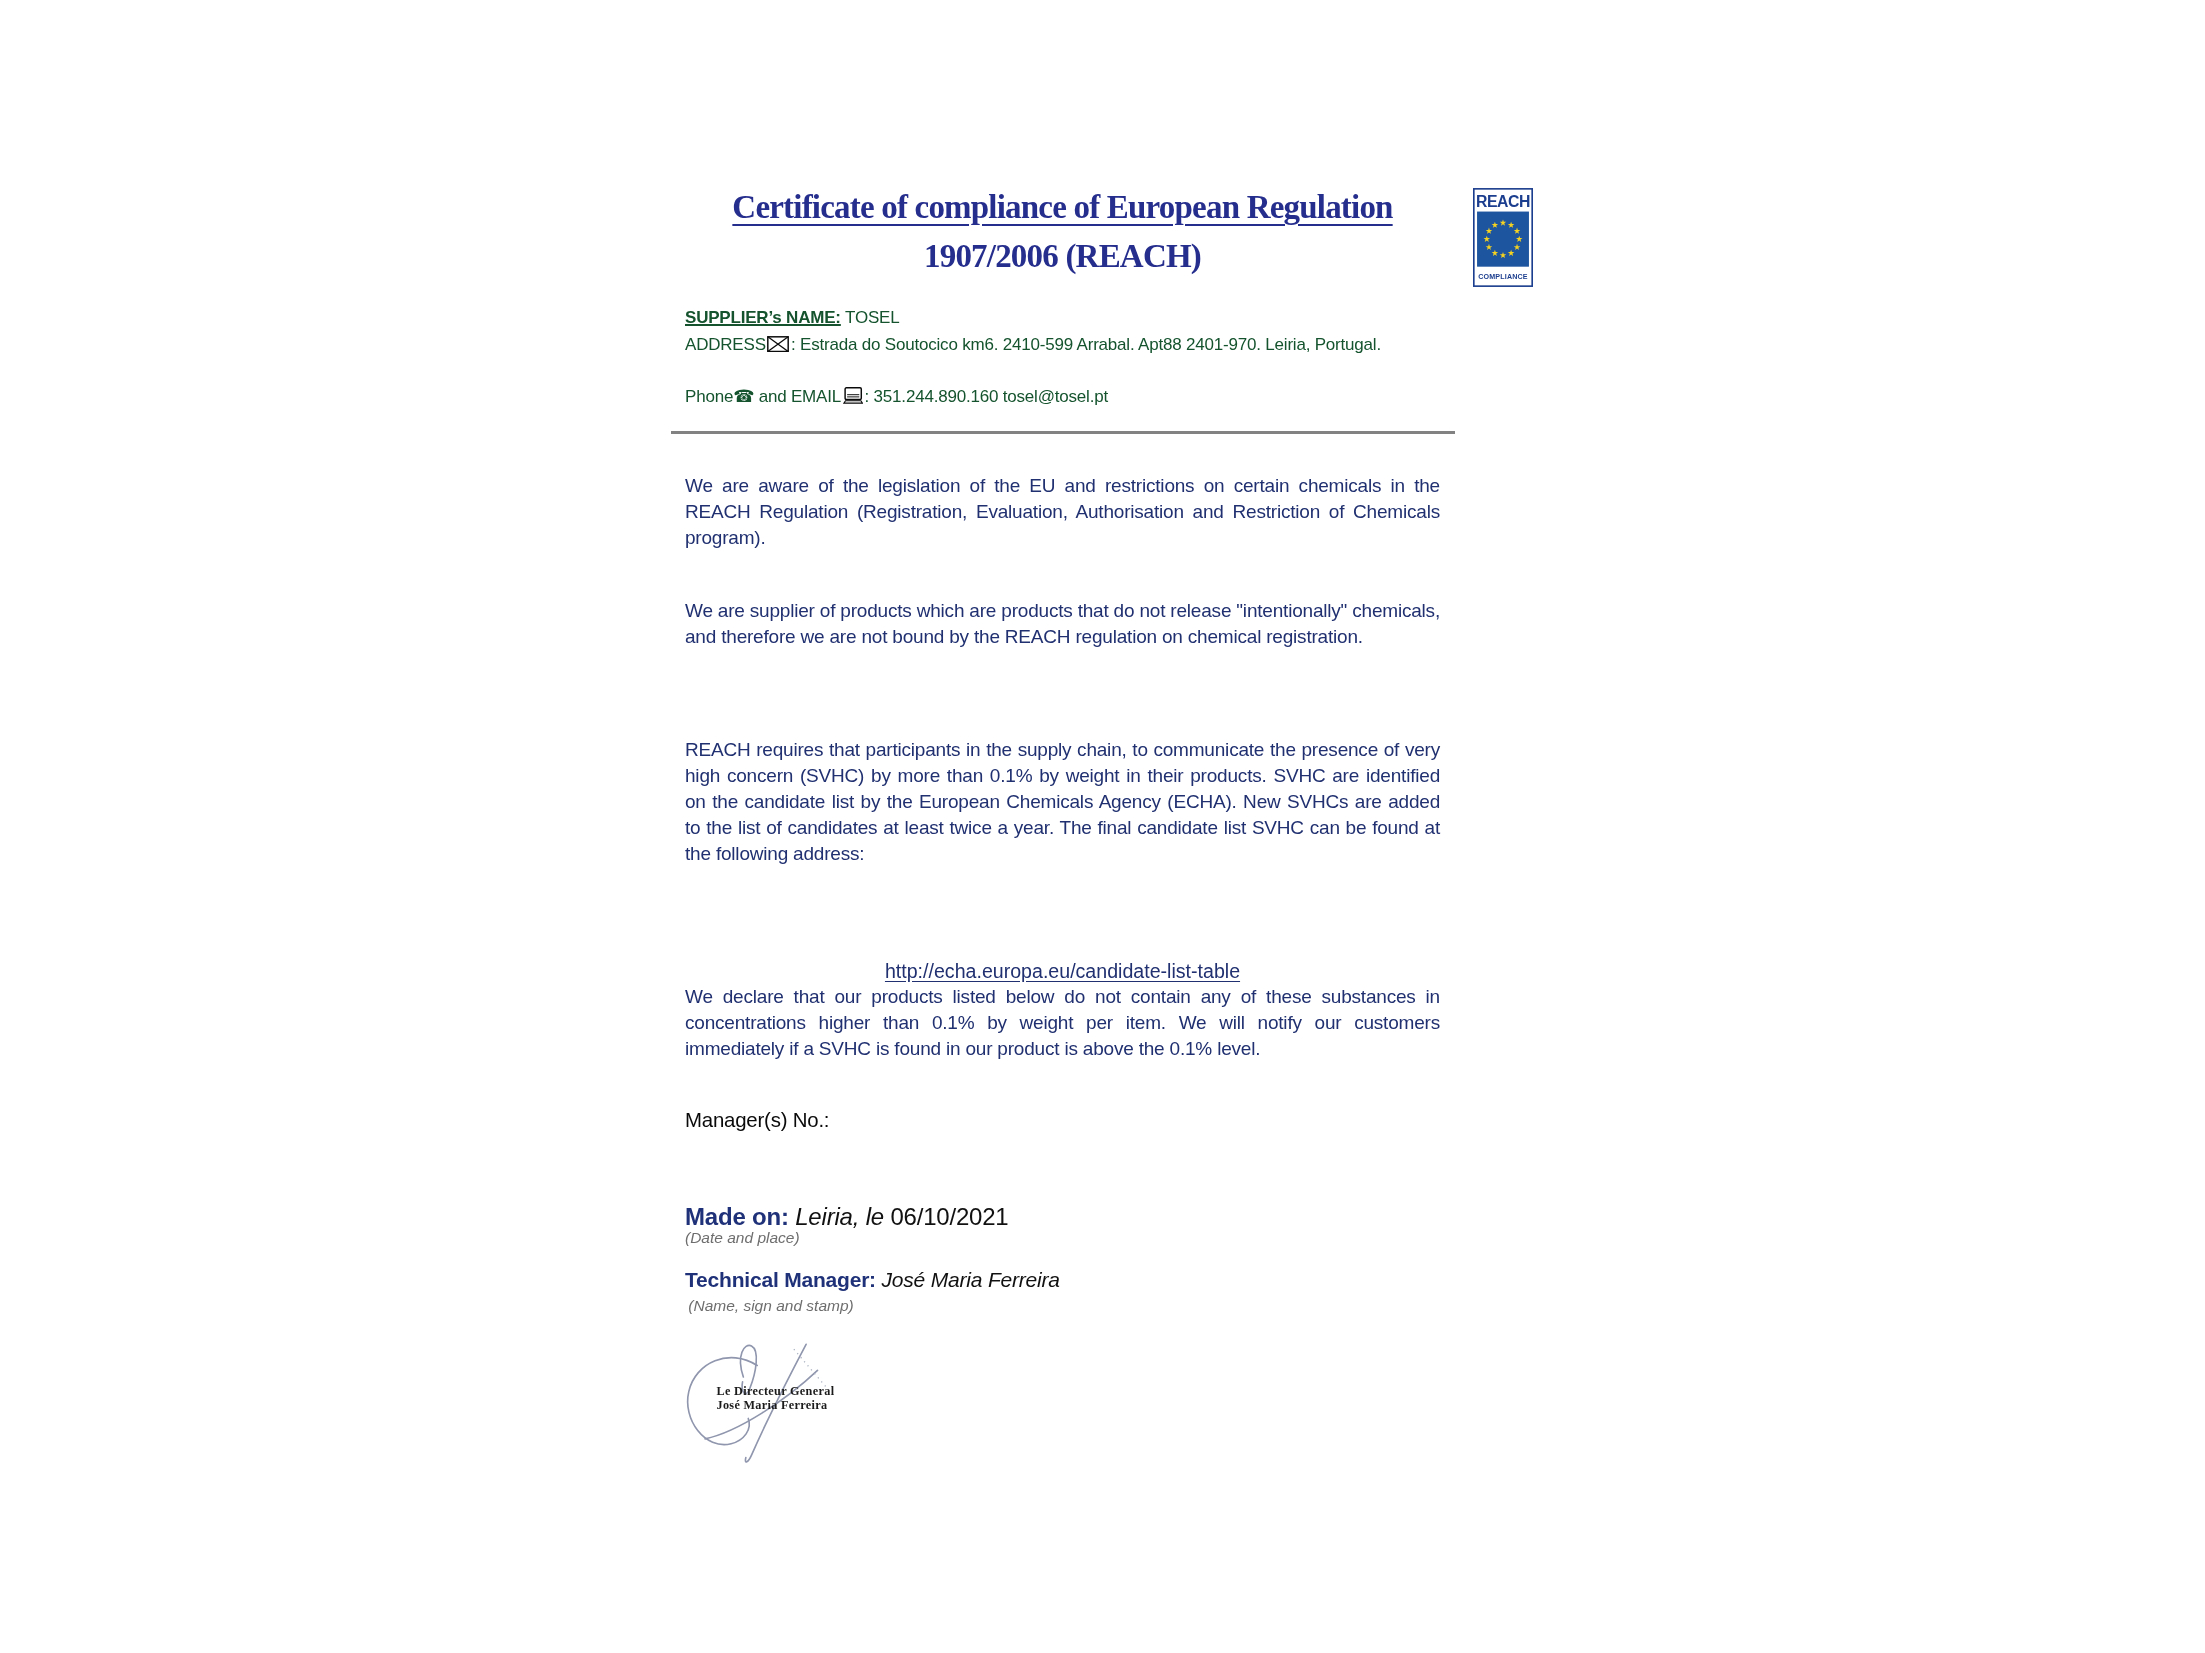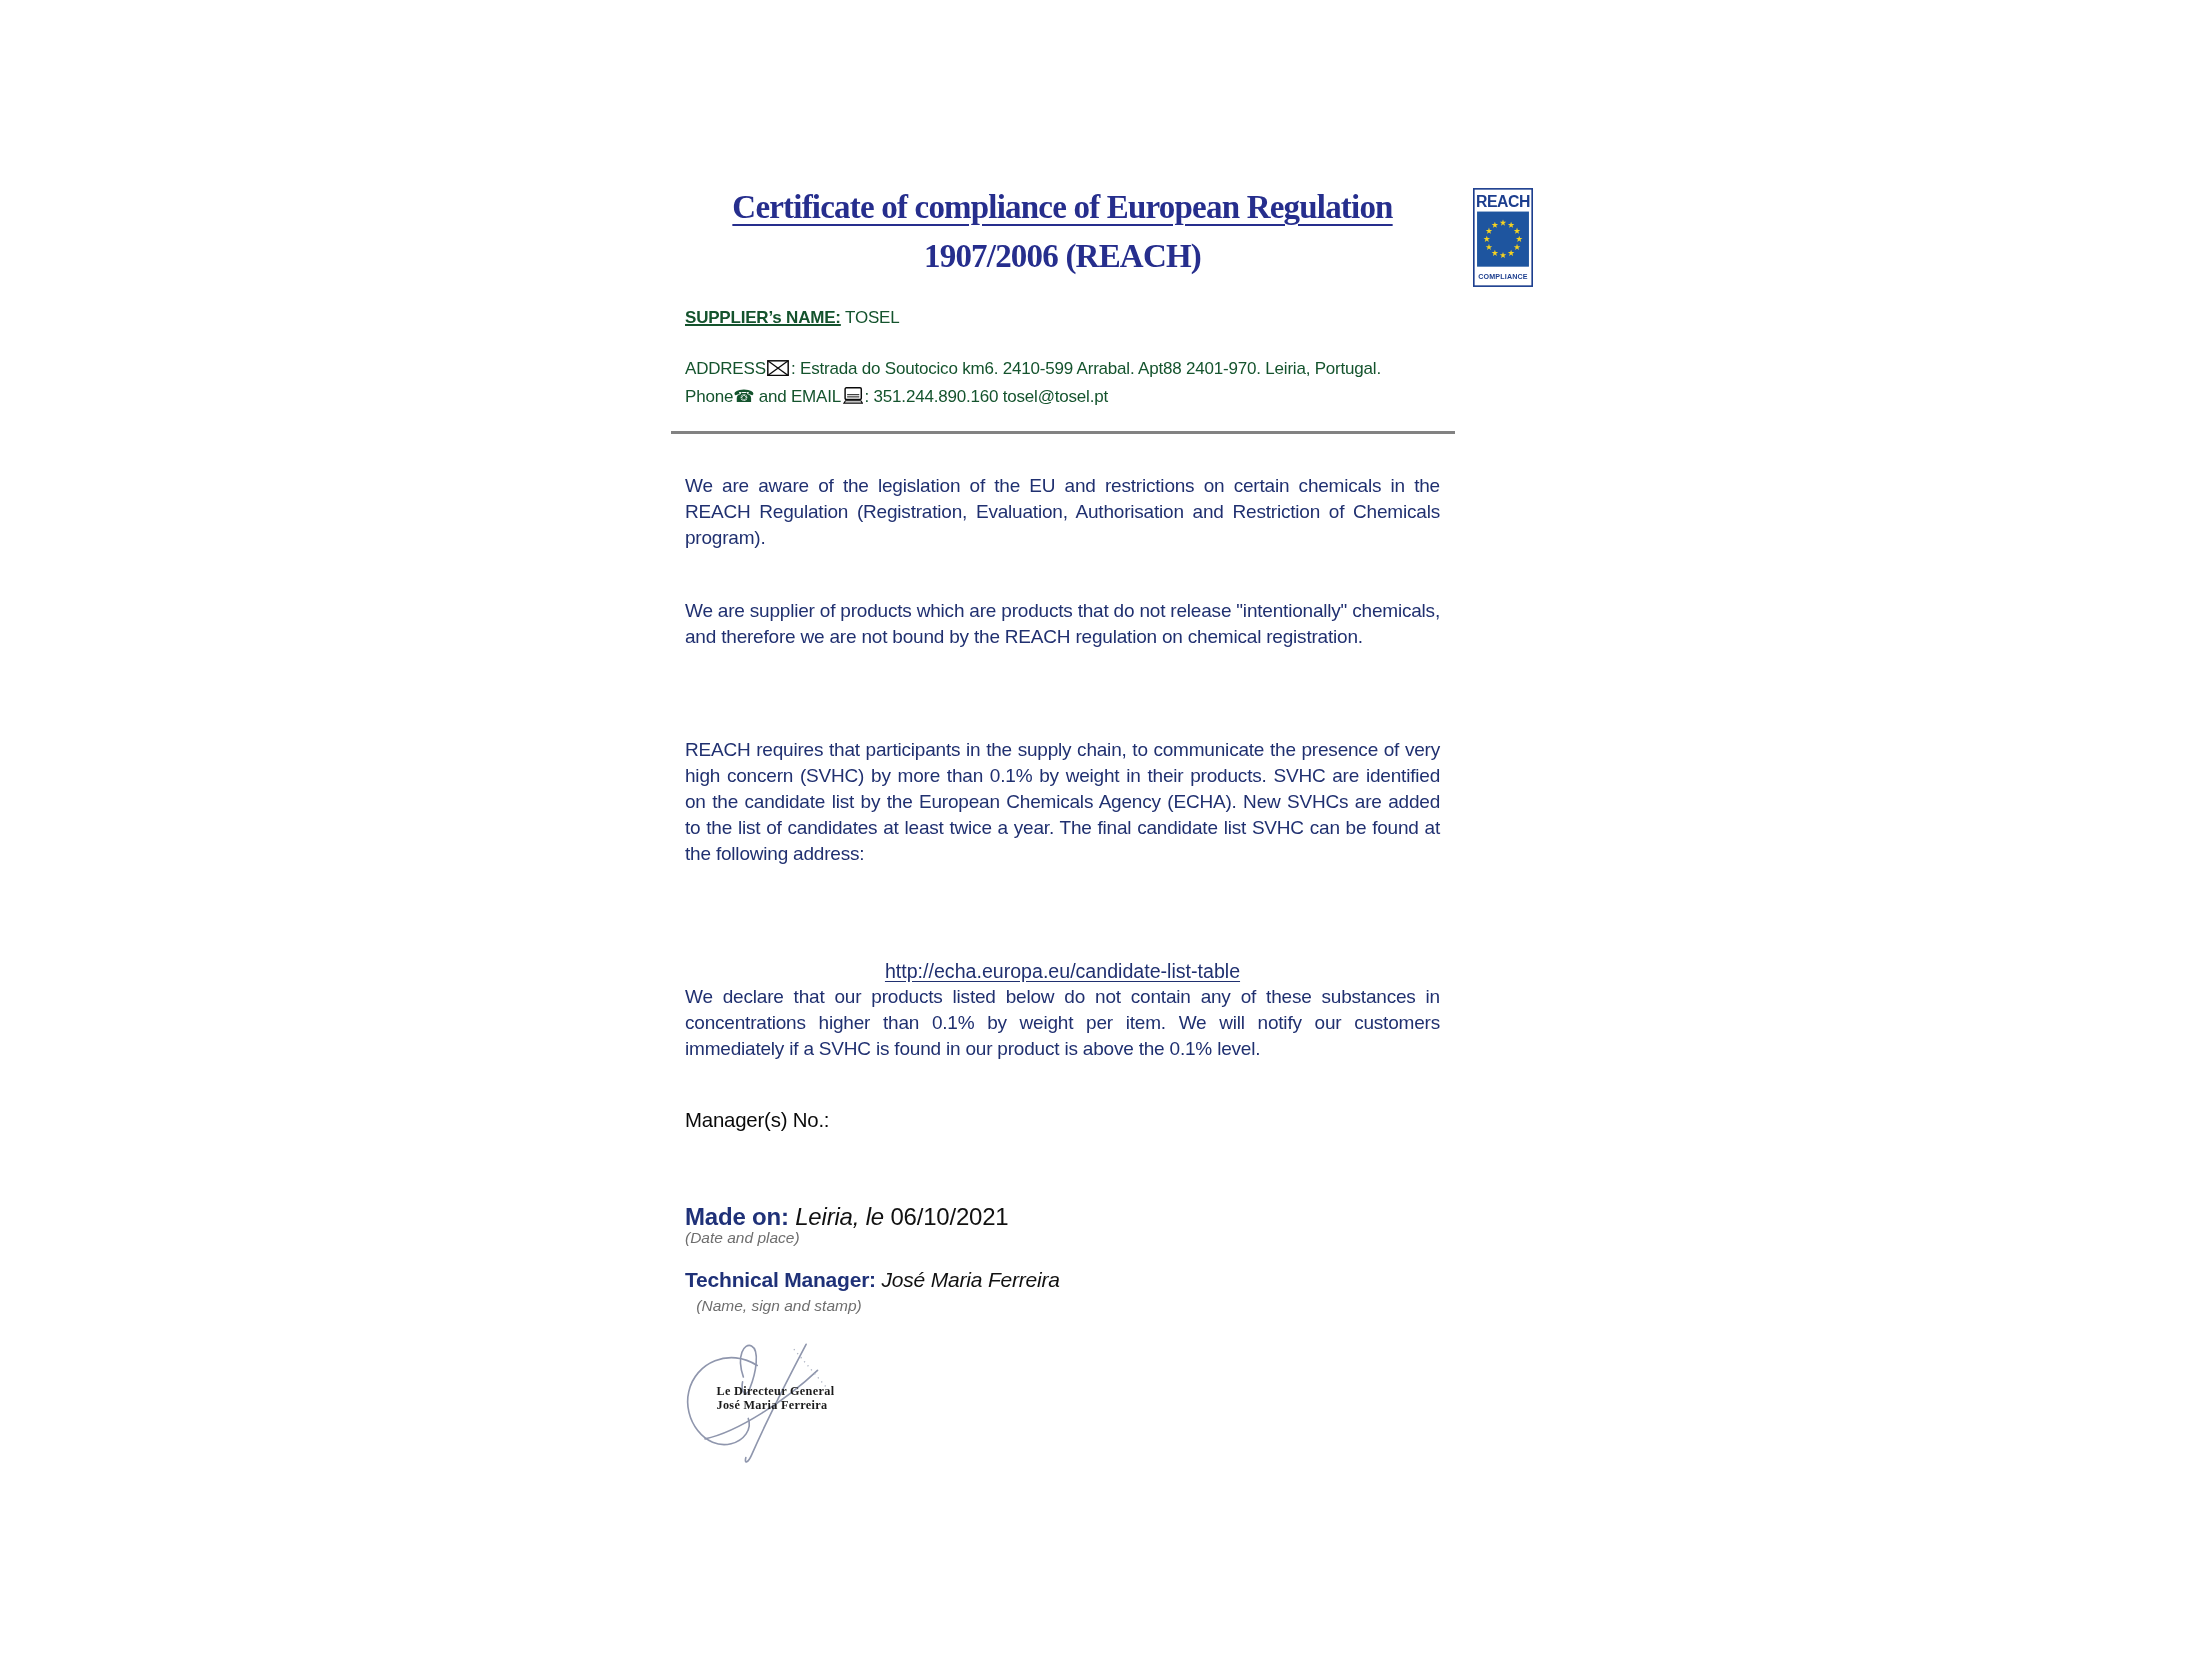--- a/index.html
+++ b/index.html
@@ -26,21 +26,21 @@
   .block{position:absolute;left:0;width:100%;}
 
   .title{top:183px;text-align:center;color:var(--title-blue);font-weight:bold;
          font-size:33px;line-height:49px;letter-spacing:-0.8px;font-family:Liberation Serif, serif;}
   .title .t-line{white-space:nowrap;display:block;}
   .title .u{text-decoration:underline;text-decoration-thickness:2.4px;text-underline-offset:5.7px;}
 
   .supplier{font-size:17px;letter-spacing:-0.2px;line-height:26px;color:#14532d;}
   .sup-name{top:305px;}
   .sup-name .lbl{font-weight:bold;text-decoration:underline;text-decoration-thickness:1.6px;}
-  .sup-address{top:332px;text-align:justify;margin-top:24px;}
+  .sup-address{top:332px;text-align:justify;}
   .sup-phone{top:384px;}
 
   .divider{position:absolute;top:431px;left:-14px;width:784px;height:3.3px;background:var(--divider-gray);}
 
   .para{font-size:19px;letter-spacing:-0.2px;line-height:26px;color:var(--body-navy);
         text-align:justify;}
   .p1{top:473px;}
   .p2{top:598px;}
   .p3{top:737px;}
   .p4{top:984px;}
@@ -51,21 +51,21 @@
   .article{top:1109px;font-size:20.4px;color:#0a0a0a;letter-spacing:-0.2px;}
 
   .made-on{top:1203px;font-size:24px;letter-spacing:-0.2px;}
   .made-on .lbl, .manager .lbl{font-weight:bold;color:var(--label-navy);}
   .made-on .place{font-style:italic;color:#111;}
   .made-on .date{color:#111;}
   .caption{font-size:15.5px;font-style:italic;color:var(--caption-gray);letter-spacing:0;}
   .cap-date{top:1229px;}
   .manager{top:1268px;font-size:21px;letter-spacing:-0.2px;}
   .manager .name{font-style:italic;color:#111;}
-  .cap-sign{top:1297px;padding-left:3.3px;margin-left:8px;}
+  .cap-sign{top:1297px;padding-left:3.3px;}
 
   .inline-icon{display:inline-block;vertical-align:-2.4px;margin:0 1.6px;}
 
   .logo{position:absolute;left:1473px;top:188px;width:60px;height:99px;}
   .logo-reach{font-family:"Liberation Sans",sans-serif;font-weight:bold;font-size:19.5px;
               fill:var(--logo-navy);letter-spacing:-0.5px;}
   .logo-compliance{font-family:"Liberation Sans",sans-serif;font-weight:bold;font-size:8.8px;
               fill:var(--logo-navy);letter-spacing:0.2px;}
   .logo-border{fill:#ffffff;stroke:var(--logo-navy);stroke-width:2px;}
   .logo-blue-rect{fill:var(--logo-blue);}

